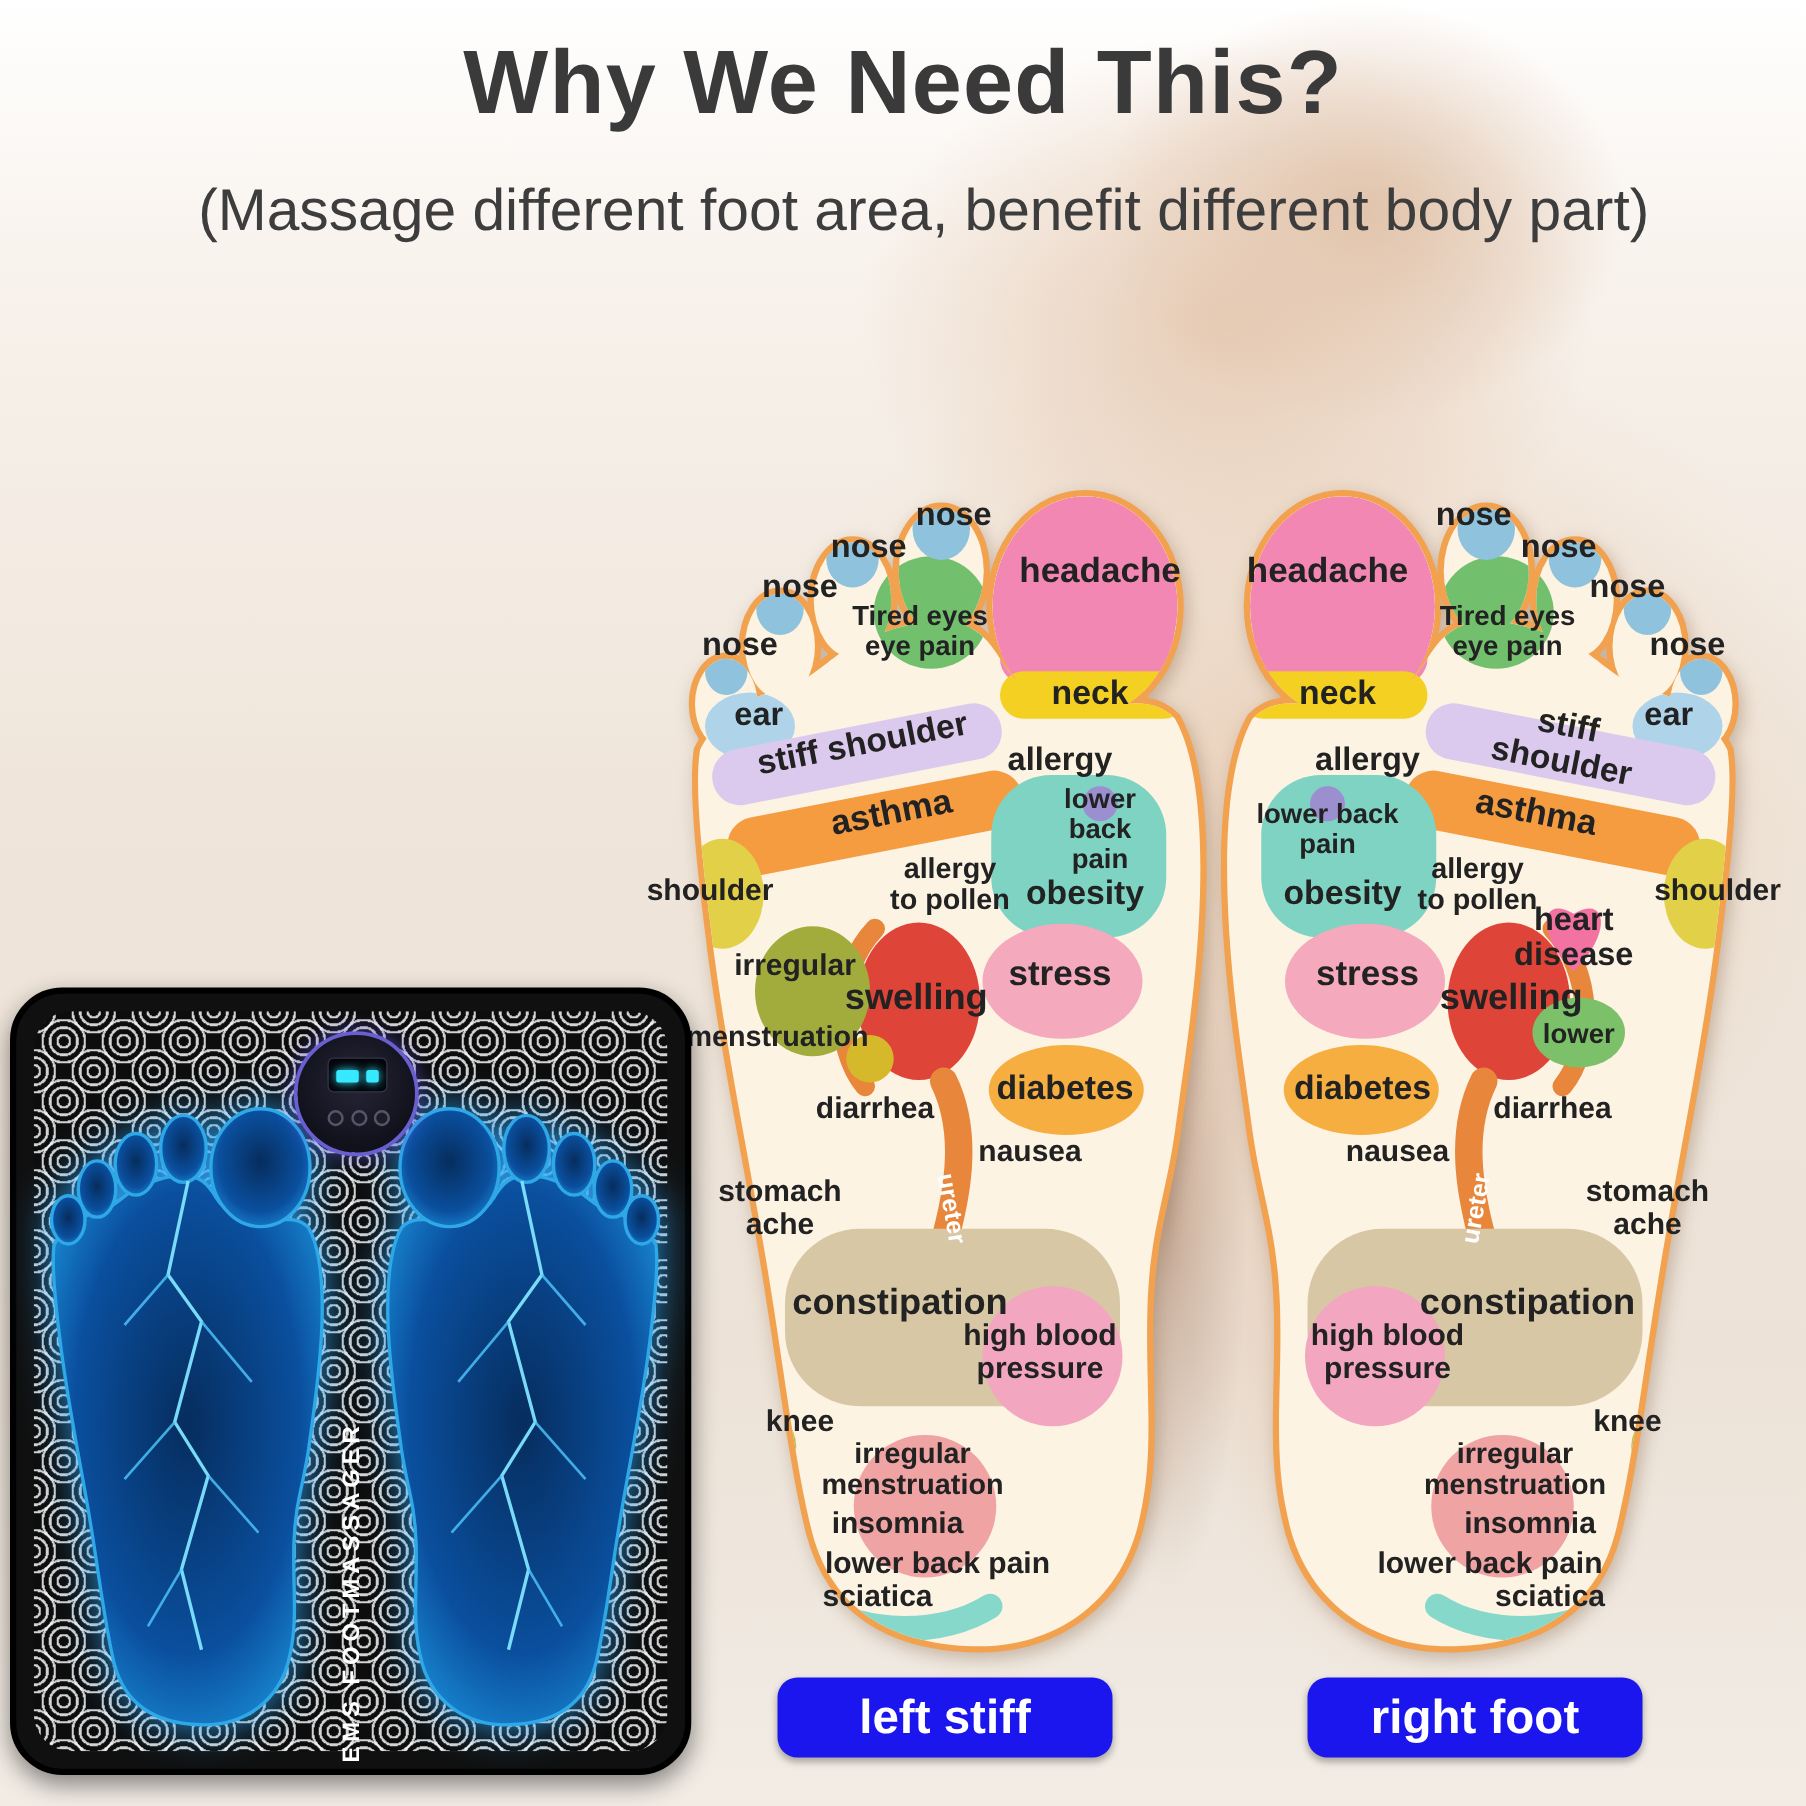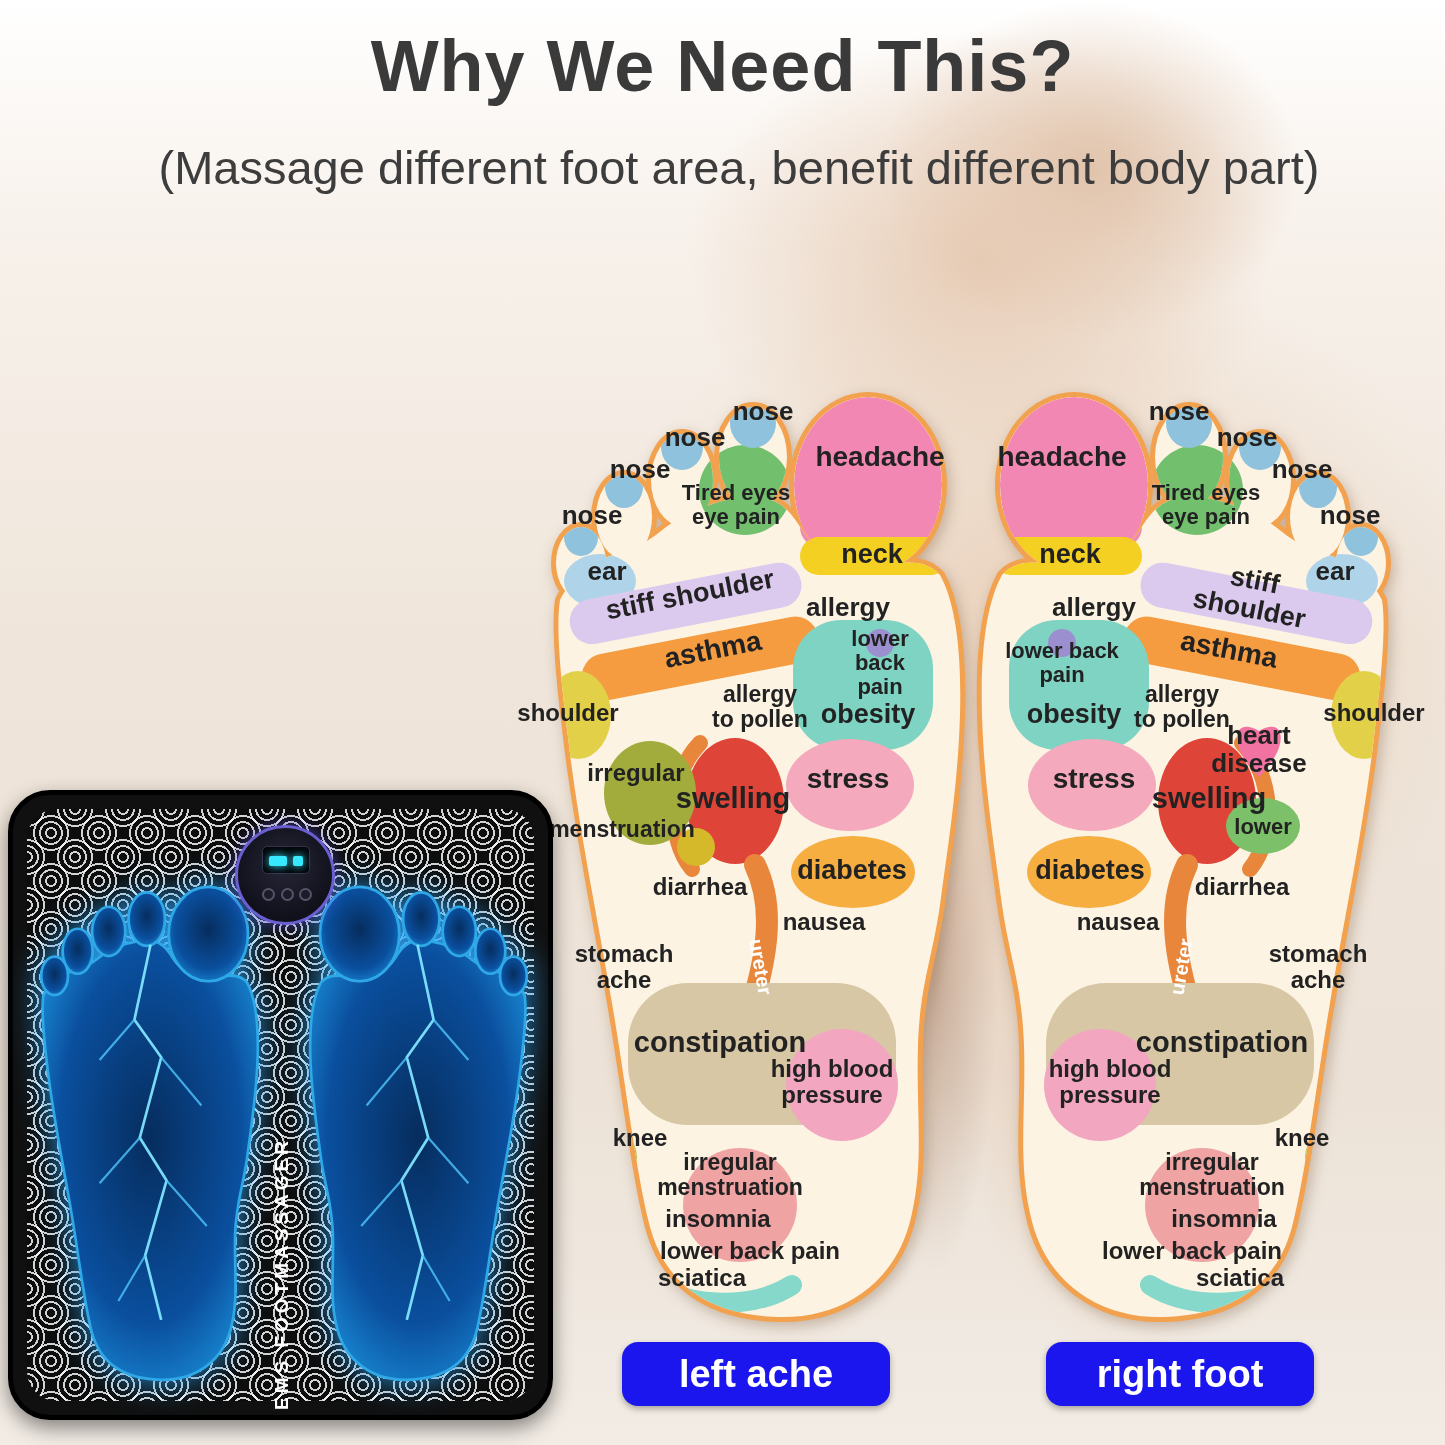--- a/index.html
+++ b/index.html
@@ -270,16 +270,16 @@
       <div class="pad-btns">
         <span class="pad-btn"></span>
         <span class="pad-btn"></span>
         <span class="pad-btn"></span>
       </div>
     </div>
 
     <div class="pad-label">EMS FOOTMASSAGER</div>
   </div>
 
-  <div class="sole-btn" id="btn-left" style="background: rgb(28, 22, 238);">left ache</div>
+  <div class="sole-btn" id="btn-left" style="background: rgb(28, 22, 238);">left stiff</div>
   <div class="sole-btn" id="btn-right" style="background: rgb(28, 22, 238);">right foot</div>
 
 </div>
 
 </body></html>

